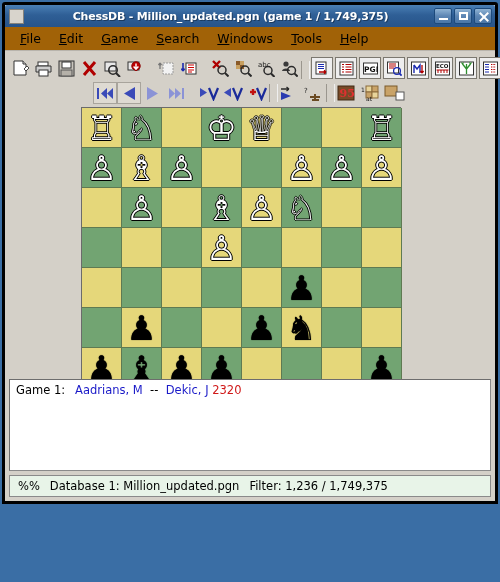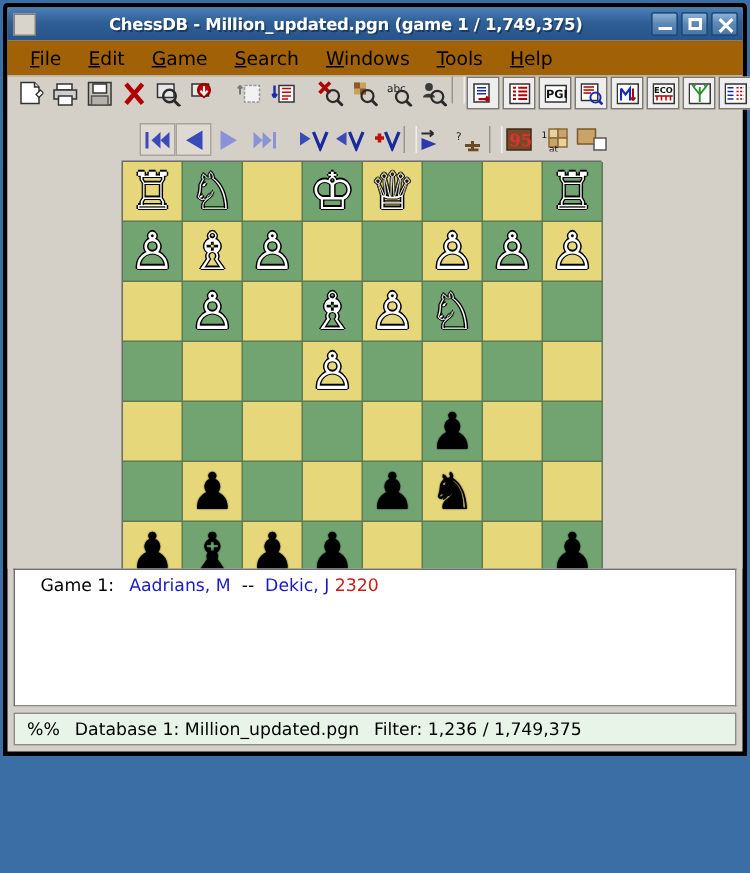--- a/index.html
+++ b/index.html
@@ -85,21 +85,21 @@
     padding: 2px 9px;
     font-family: "DejaVu Sans", sans-serif;
     cursor: default;
   }
   .menu-item u { text-decoration: underline; }
 
   
   .toolbar1 {
     flex: 0 0 28px;
     background: #d4d0c8;
-    display: flex; align-items: flex-start;
+    display: flex; align-items: flex-end;
     padding-left: 4px;
   }
   .tb-sep { width: 8px; height: 20px; flex: 0 0 8px; }
   .tb-sep.line {
     width: 9px; flex: 0 0 9px;
     border-left: 1px solid #9a968e;
     border-right: 1px solid #efefef;
     height: 18px;
   }
   .tbi {
@@ -165,21 +165,21 @@
   }
 
   
   .infopanel {
     flex: 0 0 92px;
     margin: 0 4px 0 4px;
     background: #ffffff;
     border: 1px solid #8a8a8a;
     border-top-color: #6d6d6d;
     border-left-color: #6d6d6d;
-    padding: 3px 4px 0 17px;
+    padding: 3px 4px 0 6px;
     font-size: 11.5px;
     font-family: "DejaVu Sans", sans-serif;
     color: #000;
     line-height: 15.5px;
     overflow: hidden;
     position: relative;
   }
   .infopanel .ln { white-space: nowrap; }
   .c-blue { color: #1a1ac8; }
   .c-red  { color: #d01818; }

